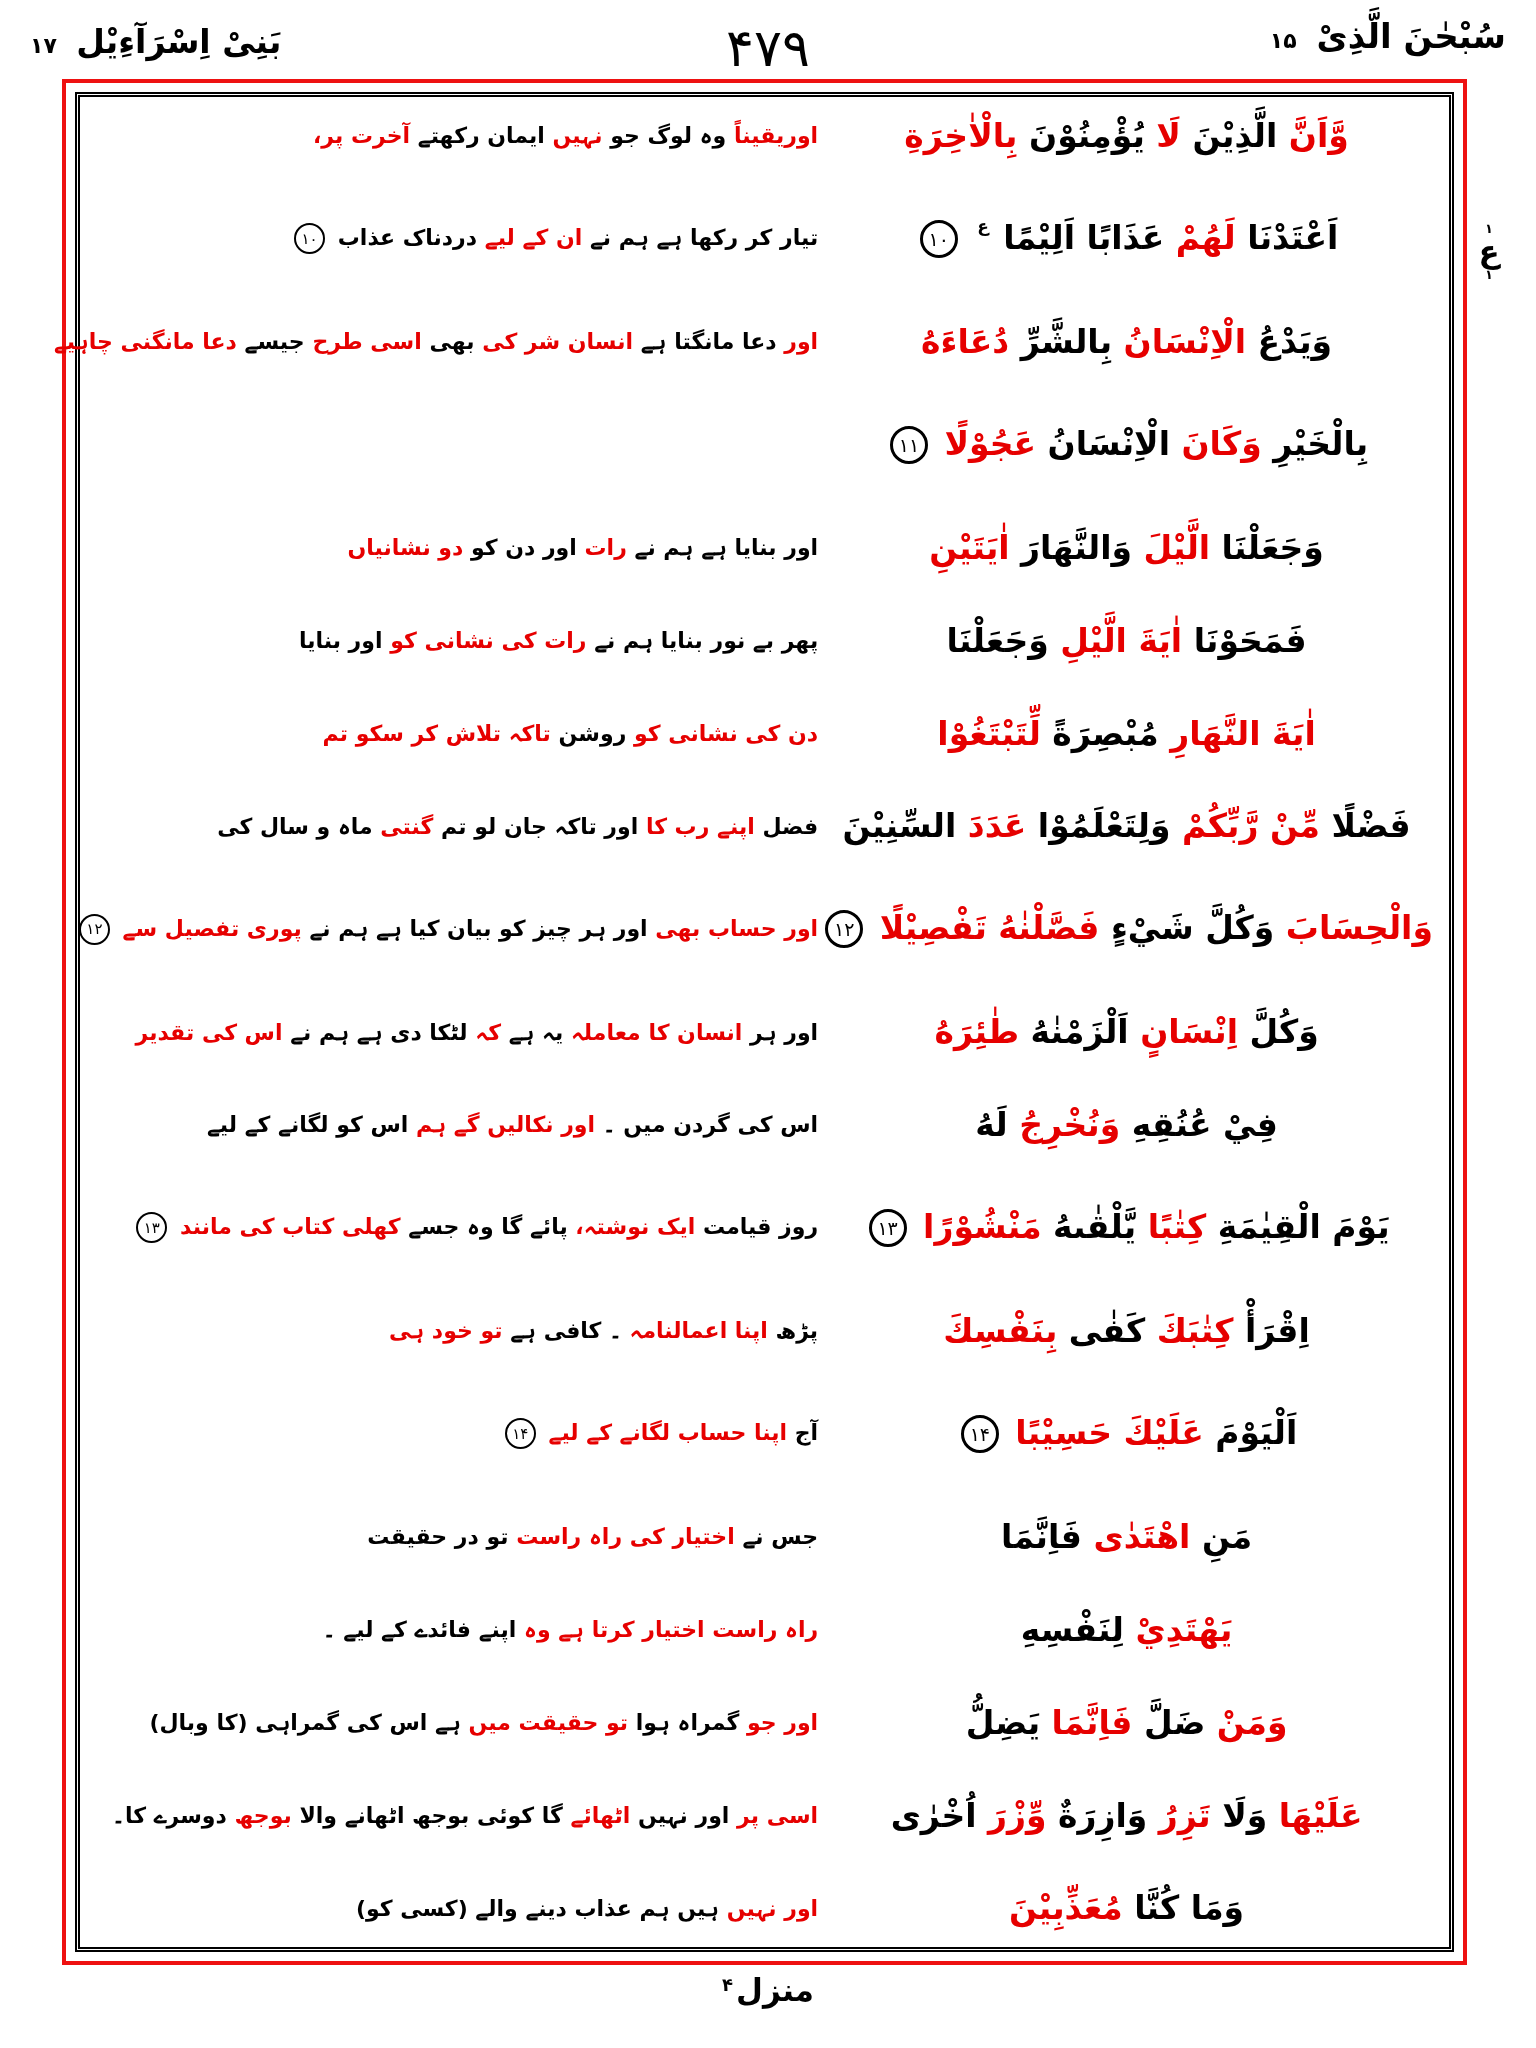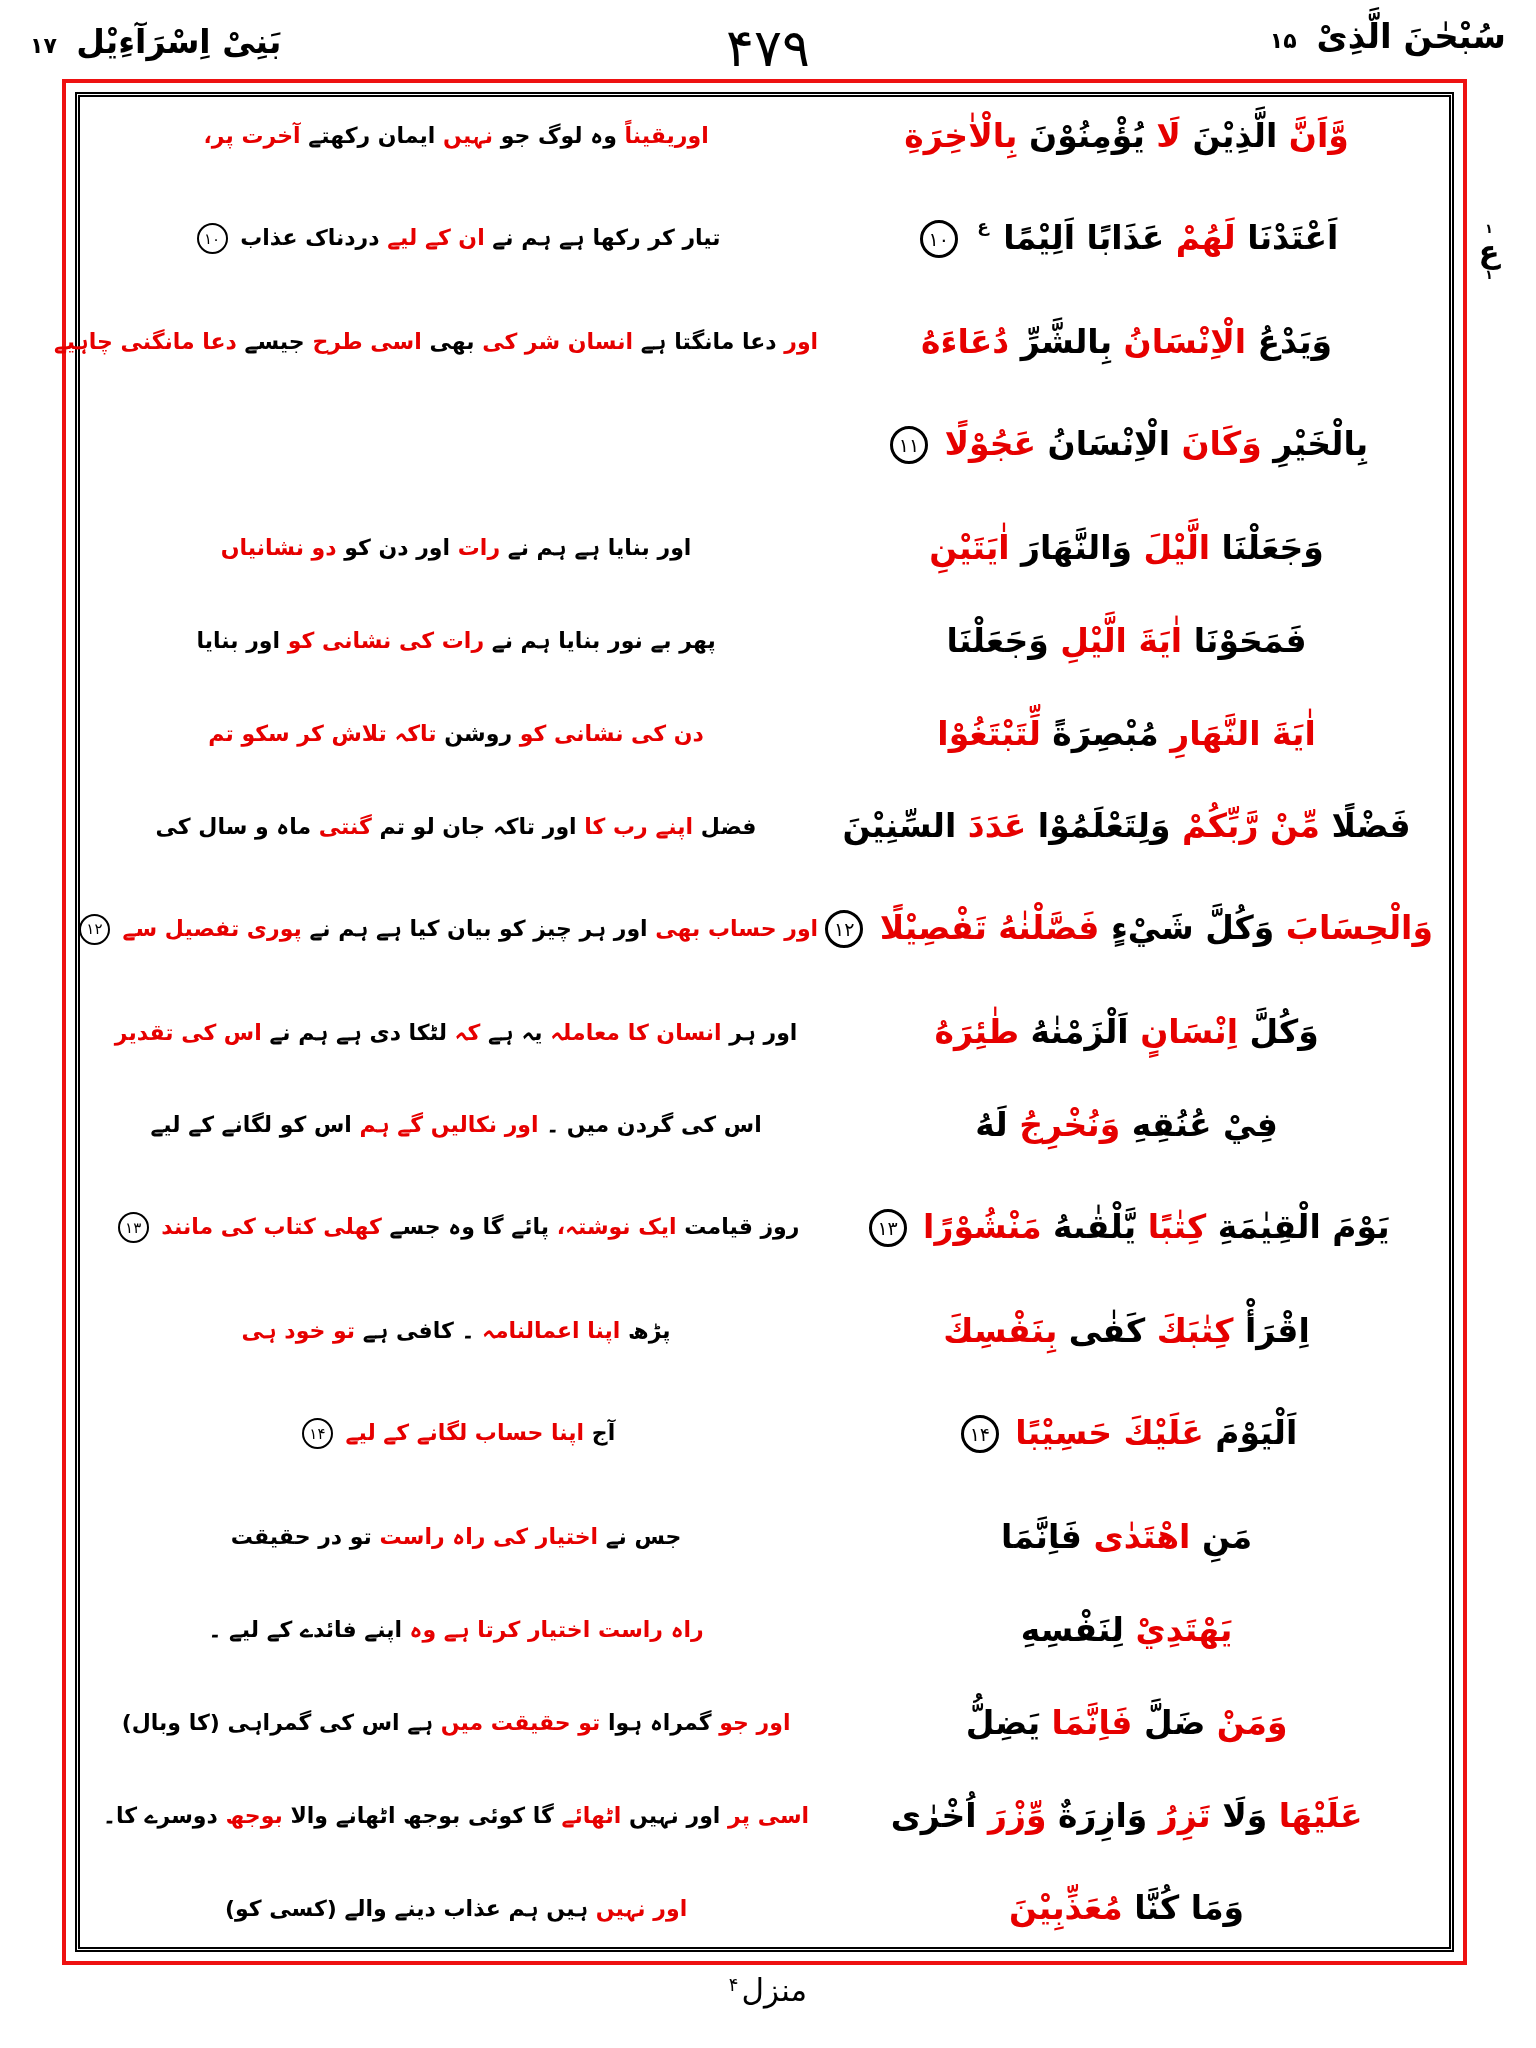--- a/index.html
+++ b/index.html
@@ -33,21 +33,21 @@
     display:flex;flex-direction:column;justify-content:space-between;
     padding:6px 2px;
   }
   
   .row{display:flex;direction:rtl;align-items:center;min-height:0;}
   .arabic{
     width:46%;text-align:center;font-size:33px;font-weight:bold;
     white-space:nowrap;line-height:1.5;
   }
   .urdu{
-    width:54%;text-align:center;font-size:22px;font-weight:bold;
+    width:54%;font-size:22px;font-weight:bold;
     white-space:nowrap;line-height:1.5;
   }
   .seg{color:var(--ink);}
   .seg.red{color:var(--red);}
   .vnum{
     display:inline-flex;align-items:center;justify-content:center;
     width:38px;height:38px;border:3px solid var(--ink);border-radius:50%;
     font-size:19px;font-weight:normal;vertical-align:middle;margin:16px 5px;color:var(--ink);
   }
   .urdu .vnum{width:31px;height:31px;font-size:15px;border-width:2px;}
@@ -56,21 +56,21 @@
   .marker{
     position:absolute;right:30px;top:222px;width:34px;
     display:flex;flex-direction:column;align-items:center;line-height:1;
     font-weight:bold;color:var(--ink);
   }
   .marker-tick{font-size:13px;}
   .marker-main{font-size:31px;margin:1px 0;}
   
   .footer{
     position:absolute;top:1972px;left:0;right:0;text-align:center;
-    font-size:31px;font-weight:normal;direction:rtl;
+    font-size:31px;font-weight:bold;direction:rtl;
   }
   .footer-num{font-size:18px;position:relative;top:-10px;margin-right:3px;}
 </style>
 </head>
 <body>
 
 <div class="hdr">
   <div class="hdr-left">
     <span>بَنِیْ اِسْرَآءِیْل</span>
     <span class="hdr-num">۱۷</span>

